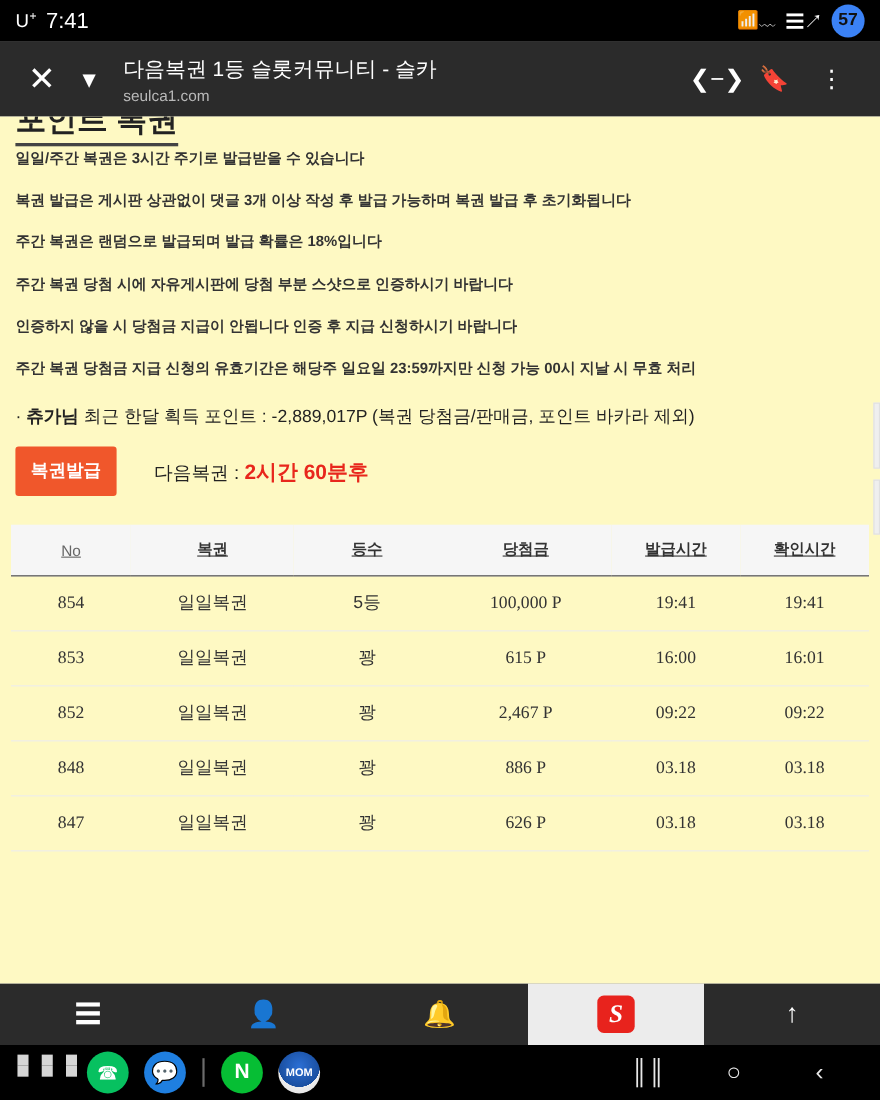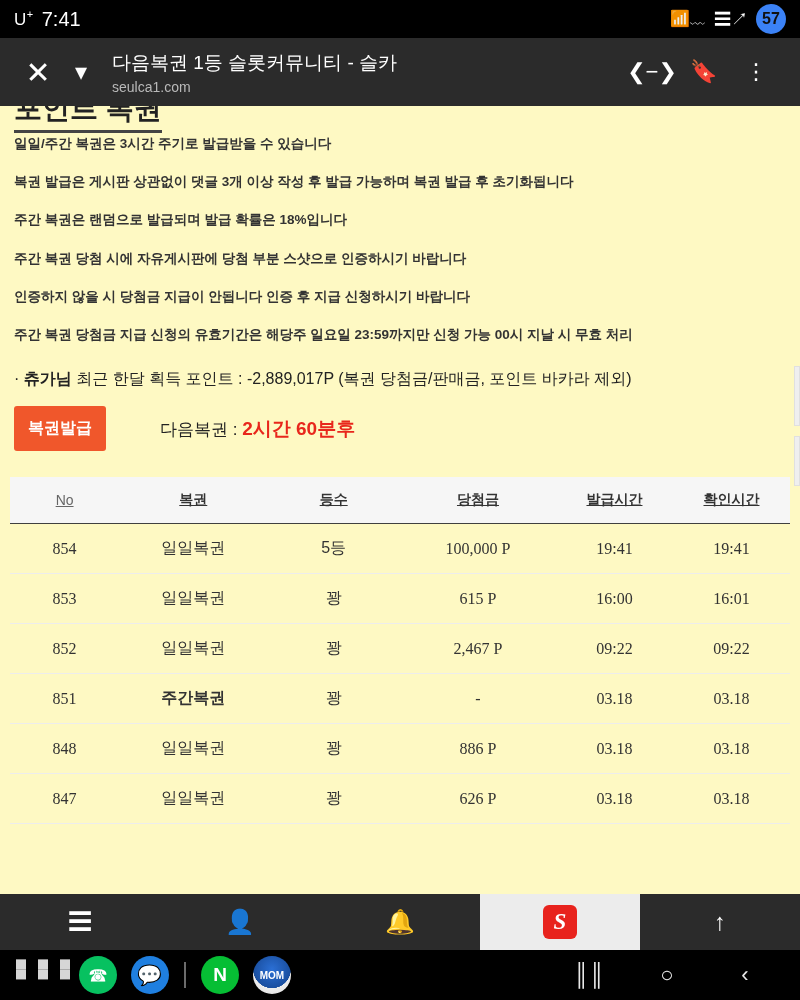--- a/index.html
+++ b/index.html
@@ -104,21 +104,20 @@
     padding: 4px 14px 0 14px;
     margin-bottom: 16px;
   }
   .pointline .nameb { font-weight: bold; }
 
   .actionrow {
     display: flex;
     align-items: center;
     padding: 0 14px;
     margin-bottom: 26px;
-    gap: 20px;
   }
   .btn-issue {
     background: #f0572b;
     color: #fff;
     font-size: 16px;
     font-weight: bold;
     padding: 12px 14px;
     border: none;
     border-radius: 3px;
   }
@@ -330,28 +329,20 @@
         </tr>
         <tr>
           <td>852</td>
           <td class="kind">일일복권</td>
           <td class="kind">꽝</td>
           <td class="amt">2,467 P</td>
           <td>09:22</td>
           <td>09:22</td>
         </tr>
         <tr>
-          <td>851</td>
-          <td class="kind weekly">주간복권</td>
-          <td class="kind">꽝</td>
-          <td class="amt">-</td>
-          <td>03.18</td>
-          <td>03.18</td>
-        </tr>
-        <tr>
           <td>848</td>
           <td class="kind">일일복권</td>
           <td class="kind">꽝</td>
           <td class="amt">886 P</td>
           <td>03.18</td>
           <td>03.18</td>
         </tr>
         <tr>
           <td>847</td>
           <td class="kind">일일복권</td>

